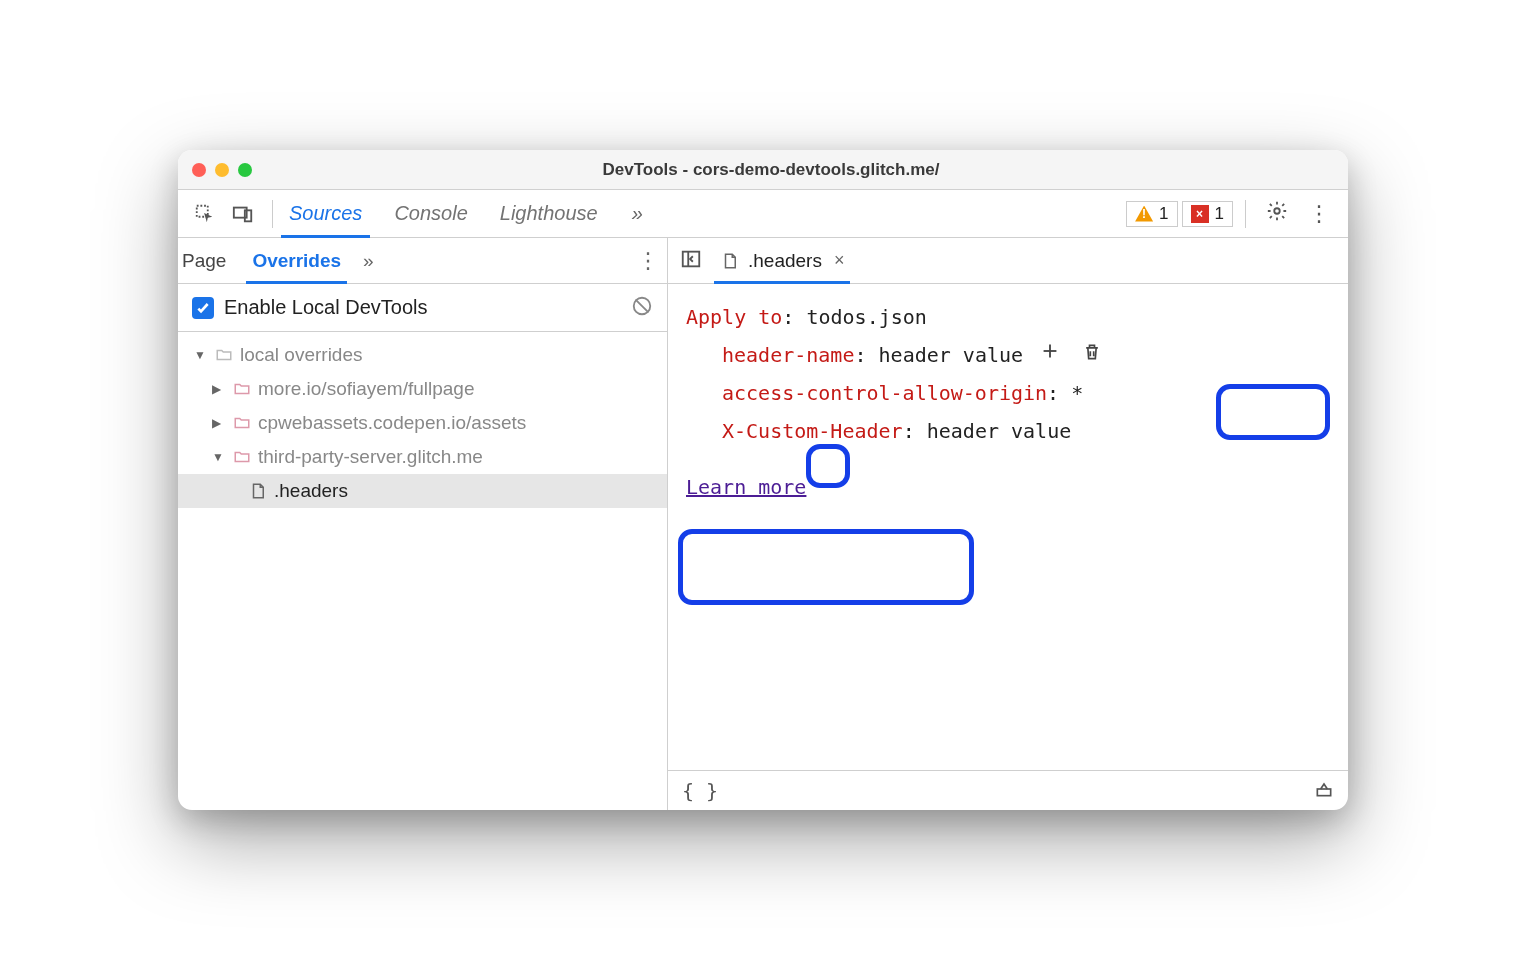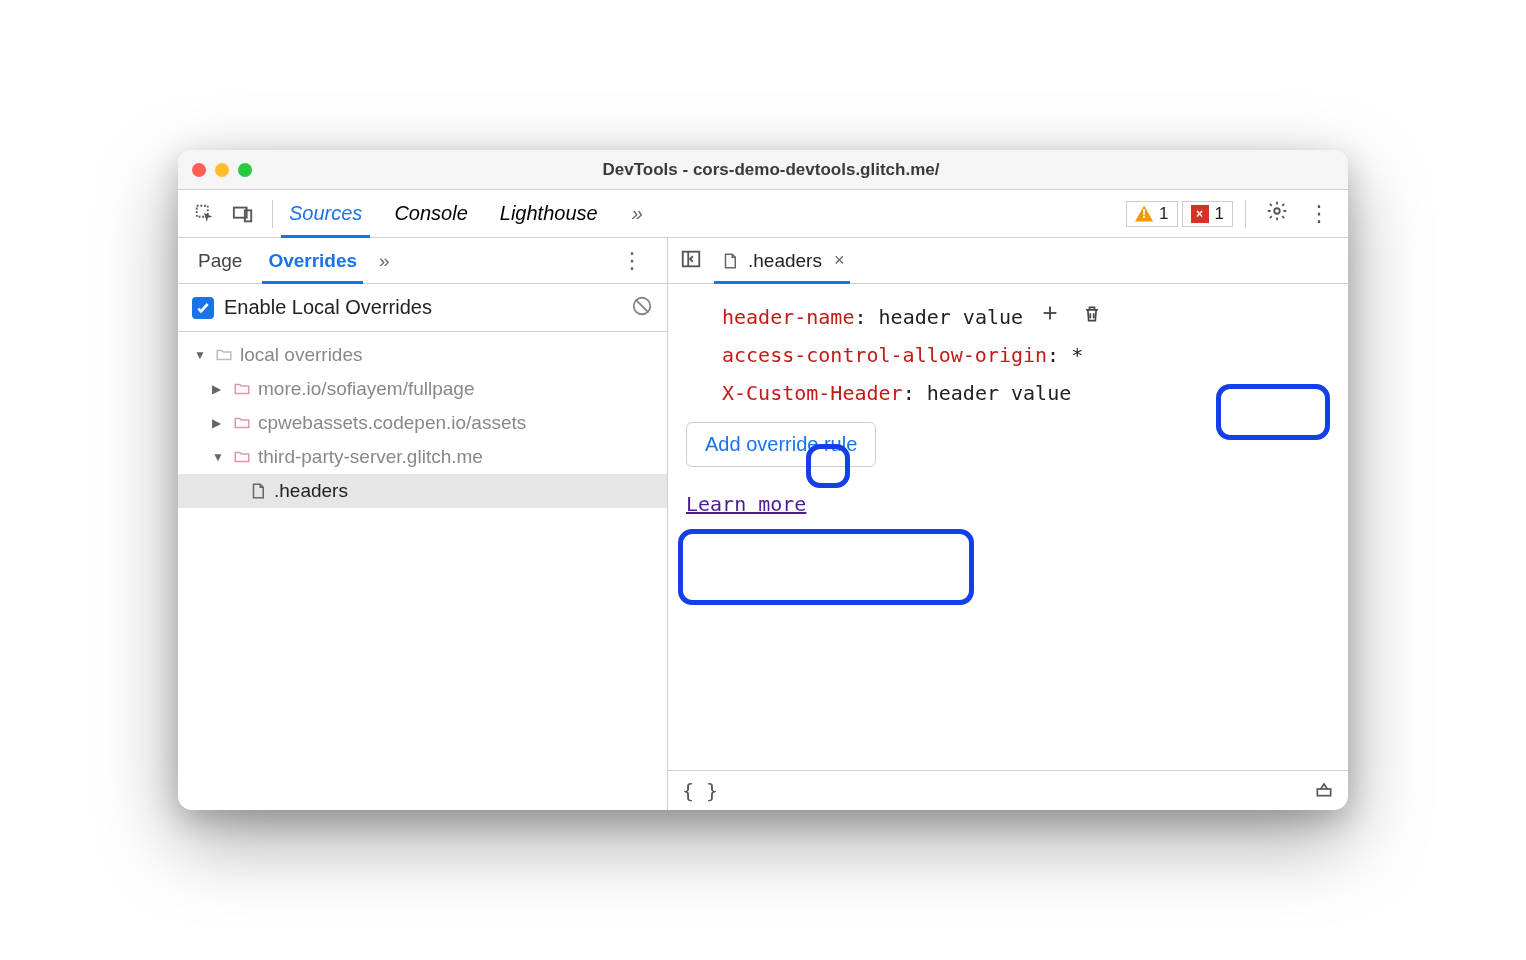--- a/index.html
+++ b/index.html
@@ -51,21 +51,21 @@
   gap: 4px;
 }
 .tool-ico {
   width: 34px; height: 34px;
   display: flex; align-items: center; justify-content: center;
   color: #555;
 }
 .divider { width: 1px; height: 28px; background: #ccc; margin: 0 8px; }
 .tabs-strip { display: flex; align-items: center; height: 100%; gap: 24px; font-style: italic; }
 .main-tab {
-  font-size: 20px; color: #000000; padding: 0 4px; height: 100%;
+  font-size: 20px; color: #737373; padding: 0 4px; height: 100%;
   display: flex; align-items: center; position: relative;
 }
 .main-tab.active { color: #1a73e8; }
 .main-tab.active::after {
   content: ""; position: absolute; left: -4px; right: -4px; bottom: -1px;
   height: 3px; background: #1a73e8;
 }
 .chevrons { color: #666; font-size: 20px; padding: 0 6px; }
 .spacer { flex: 1; }
 .badge-box {
@@ -80,21 +80,21 @@
 
 .body {
   flex: 1; display: flex; min-height: 0;
 }
 .left-pane {
   width: 490px; border-right: 1px solid #cfcfcf;
   display: flex; flex-direction: column;
 }
 .sub-tabs {
   height: 46px; border-bottom: 1px solid #cfcfcf;
-  display: flex; align-items: center; padding: 0 16px; gap: 18px;
+  display: flex; align-items: center; padding: 0 0; gap: 18px;
 }
 .sub-tab {
   font-size: 19px; color: #444; height: 100%; display:flex; align-items:center;
   position: relative; padding: 0 4px;
 }
 .sub-tab.active { color: #1a73e8; font-weight: bold; }
 .sub-tab.active::after {
   content:""; position:absolute; left:-2px; right:-2px; bottom:-1px; height:3px; background:#1a73e8;
 }
 .sub-chevrons { color:#666; font-size:19px; }
@@ -231,21 +231,21 @@
         <div class="sub-tab active">Overrides</div>
         <div class="sub-chevrons">»</div>
         <div class="sub-kebab">⋮</div>
       </div>
       <div class="enable-row">
         <div class="checkbox">
           <svg viewBox="0 0 24 24" fill="none" stroke="currentColor" stroke-width="4">
               <path d="M5 13l4 4 10-11"></path>
             </svg>
         </div>
-        <span class="enable-label">Enable Local Overrides</span>
+        <span class="enable-label">Enable Local DevTools</span>
         <span class="ban-ico">
           <svg viewBox="0 0 24 24" width="22" height="22" fill="none" stroke="currentColor" stroke-width="2">
               <circle cx="12" cy="12" r="9"></circle>
               <line x1="5" y1="5" x2="19" y2="19"></line>
             </svg>
         </span>
       </div>
       <div class="tree">
         <div class="tree-row">
           <span class="arrow">▼</span>
@@ -313,20 +313,23 @@
             </span>
           <span>.headers</span>
           <span class="close-x">×</span>
         </div>
       </div>
       <div class="editor">
         <div class="highlight-ring r1"></div>
         <div class="highlight-ring r2"></div>
         <div class="highlight-ring r3"></div>
 
+        <div class="hdr-row">
+          <span><span class="kw">Apply to</span>: <span>todos.json</span></span>
+        </div>
         <span class="indent hdr-row">
           <span><span class="kw">header-name</span>: <span>header value</span></span>
           <span style="flex:1"></span>
           <span class="icon-btn">
             <svg viewBox="0 0 24 24" width="22" height="22" stroke="currentColor" stroke-width="2">
                 <line x1="12" y1="5" x2="12" y2="19"></line>
                 <line x1="5" y1="12" x2="19" y2="12"></line>
               </svg>
           </span>
           <span class="icon-btn">
@@ -336,21 +339,20 @@
           </span>
         </span>
         <span class="indent">
           <span class="kw">access-control-allow-origin</span>: <span>*</span>
         </span>
 
         <span class="indent">
           <span class="kw">X-Custom-Header</span>: <span>header value</span>
         </span>
 
-        <div><button class="add-rule-btn">Add override rule</button></div>
         <a href="#" class="learn-link">Learn more</a>
       </div>
       <div class="status-bar">
         <span style="font-family:monospace;font-size:20px;">{ }</span>
         <span>
           <svg viewBox="0 0 24 24" width="20" height="20" fill="none" stroke="currentColor" stroke-width="2">
               <rect x="4" y="12" width="16" height="8"></rect>
               <path d="M8 12l4-6 4 6"></path>
             </svg>
         </span>

